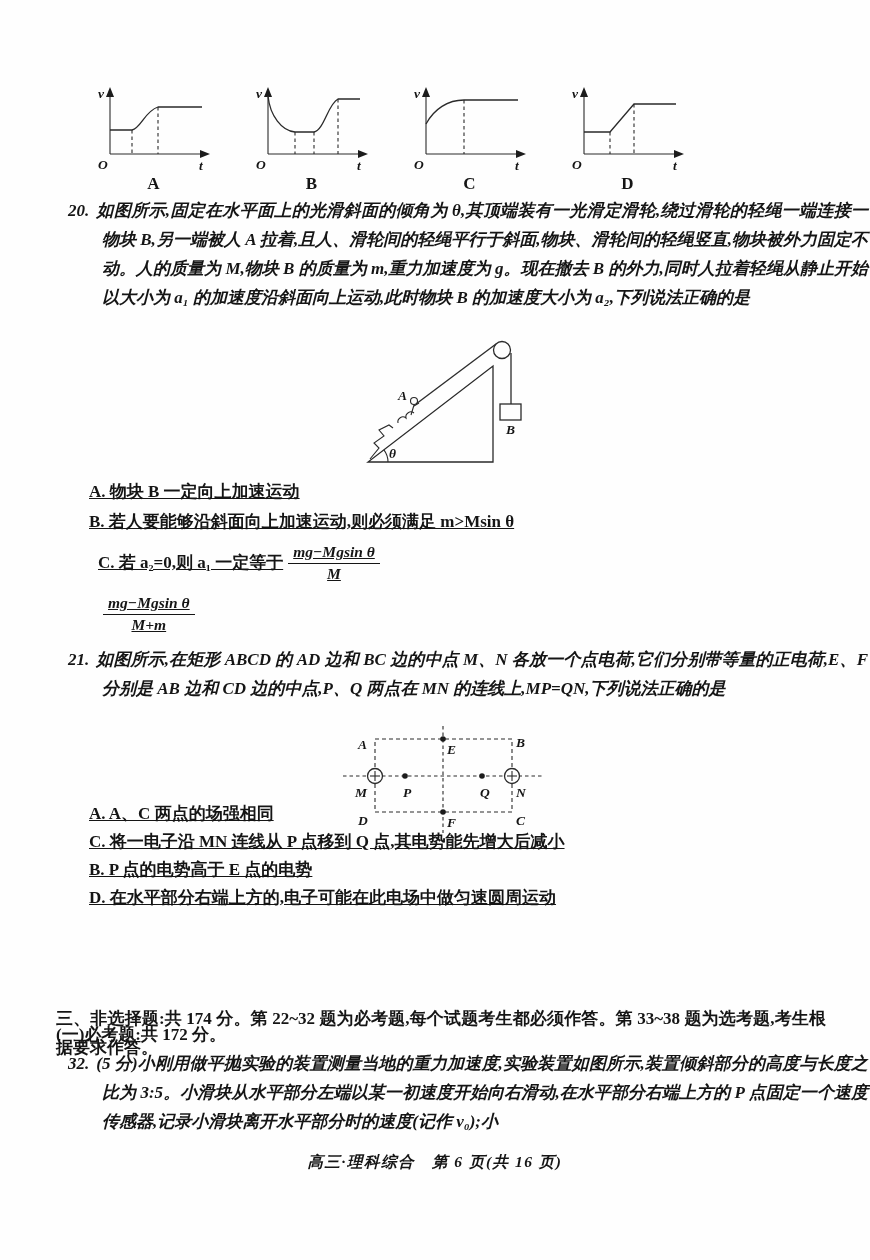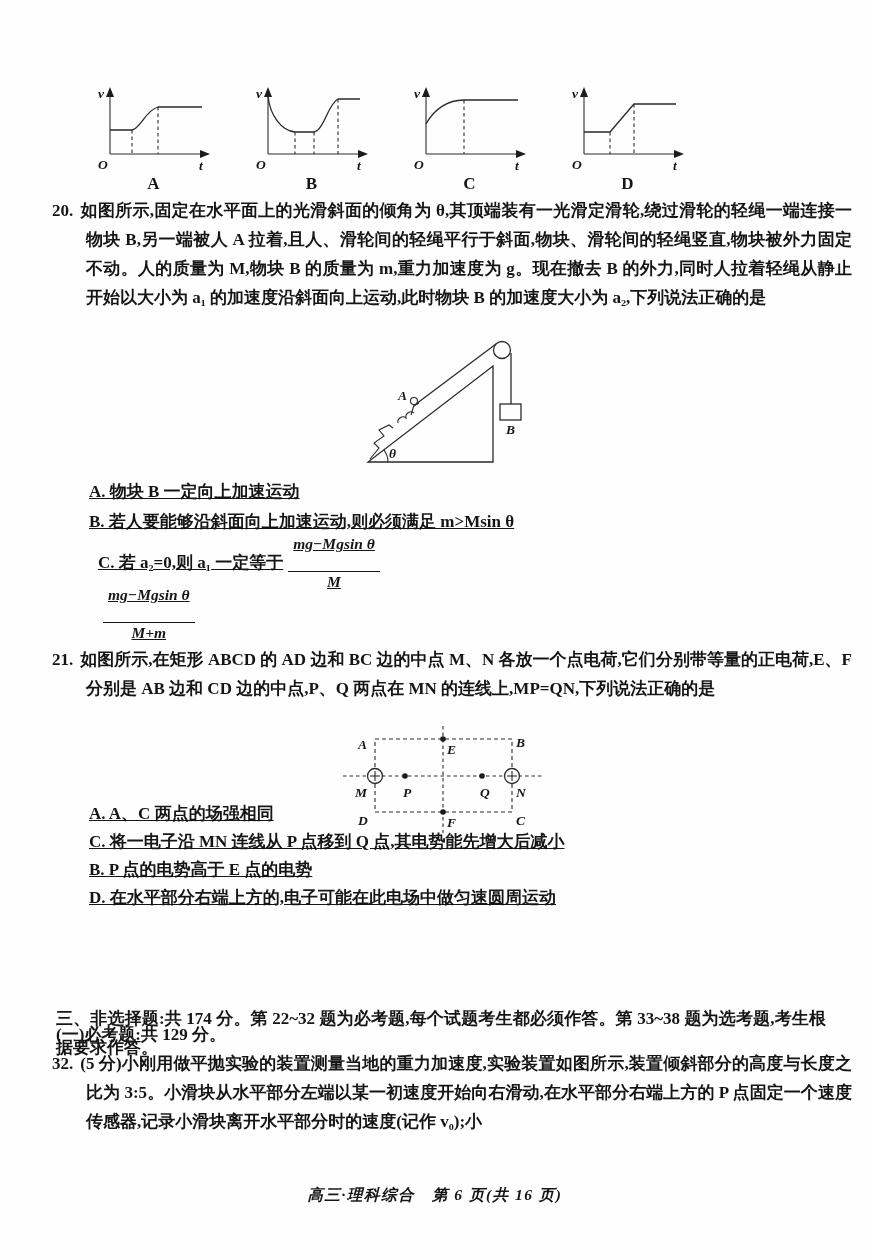--- a/index.html
+++ b/index.html
@@ -3,38 +3,38 @@
 <meta charset="utf-8">
 <style>
   html,body { margin:0; padding:0; background:#ffffff; }
   .page {
     position:relative; width:870px; height:1260px; background:#fefefe;
     font-family:"Liberation Serif","DejaVu Serif",serif;
     color:#151515; font-weight:600; overflow:hidden;
   }
   
   .q {
-    position:absolute; left:52px; width:766px;
+    position:absolute; left:68px; width:766px;
     padding-left:34px; text-indent:-34px;
-    font-size:17px; line-height:29px; text-align:justify;
+    font-size:17px; line-height:29px; text-align:justify;font-style:italic;
   }
   .q .qnum { margin-right:7px; }
   .sec {
     position:absolute; left:56px; width:770px;
     font-size:17px; line-height:29px; text-align:justify;
   }
   
   .opts { position:absolute; left:89px; width:730px;text-decoration:underline; }
   .opt { font-size:17px; line-height:30px; white-space:nowrap; }
   .opt-frac { height:50px; display:flex; align-items:center; margin:1px 9px; }
   .frac {
     display:inline-block; text-align:center; vertical-align:middle;
     font-style:italic; font-size:15.5px; line-height:1.2; margin-left:5px;
   }
-  .frac .num { display:block; border-bottom:1.6px solid #151515; padding:0 5px 17px; }
+  .frac .num { display:block; border-bottom:1.6px solid #151515; padding:0 5px 1px; }
   .frac .den { display:block; padding-top:1px; }
   
   .graphs { position:absolute; left:96px; top:84px; display:flex; gap:43px; }
   .graph-cell { width:115px; }
   .graph-cell svg { display:block; }
   .graph-label {
     text-align:center; font-size:17px; font-weight:700; margin-top:0px;
     font-family:"Liberation Serif",serif; font-style:normal;
   }
   
@@ -46,21 +46,21 @@
   .stroke { stroke:#2a2a2a; stroke-width:1.3; fill:none; }
   .thin   { stroke:#2a2a2a; stroke-width:1.1; fill:none; }
   .dash   { stroke:#2a2a2a; stroke-width:1.1; fill:none; stroke-dasharray:3.5,3; }
   .fillb  { fill:#1c1c1c; stroke:none; }
   
   .incline-svg { position:absolute; left:330px; top:338px; }
   .rect-svg    { position:absolute; left:330px; top:723px; }
   
   .footer {
     position:absolute; left:0; right:0; top:1152px; text-align:center;
-    font-size:15.5px; font-style:italic; letter-spacing:1.5px; font-weight:700;margin-top:33px;
+    font-size:15.5px; font-style:italic; letter-spacing:1.5px; font-weight:700;
   }
 </style>
 </head>
 <body>
 
 <div class="page">
 
   <div class="graphs">
 
     <div class="graph-cell">
@@ -202,21 +202,21 @@
   </svg>
 
   <div class="opts" style="top:800px">
     <div class="opt" style="line-height:28px">A. A、C 两点的场强相同</div>
     <div class="opt" style="line-height:28px">C. 将一电子沿 MN 连线从 P 点移到 Q 点,其电势能先增大后减小</div>
     <div class="opt" style="line-height:28px">B. P 点的电势高于 E 点的电势</div>
     <div class="opt" style="line-height:28px">D. 在水平部分右端上方的,电子可能在此电场中做匀速圆周运动</div>
   </div>
 
   <div class="sec" style="top:1004px; font-weight:700">三、非选择题:共 174 分。第 22~32 题为必考题,每个试题考生都必须作答。第 33~38 题为选考题,考生根据要求作答。</div>
-  <div class="sec" style="top:1020px">(一)必考题:共 129 分。</div>
+  <div class="sec" style="top:1020px">(一)必考题:共 172 分。</div>
 
   <div class="q" style="top:1049px">
     <span class="qnum">32.</span><span>(5 分)小刚用做平抛实验的装置测量当地的重力加速度,实验装置如图所示,装置倾斜部分的高度与长度之比为 3:5。小滑块从水平部分左端以某一初速度开始向右滑动,在水平部分右端上方的 P 点固定一个速度传感器,记录小滑块离开水平部分时的速度(记作 v₀);小</span>
   </div>
 
   <div class="footer">高三·理科综合　第 6 页(共 16 页)</div>
 
 </div>
 
 </body></html>

